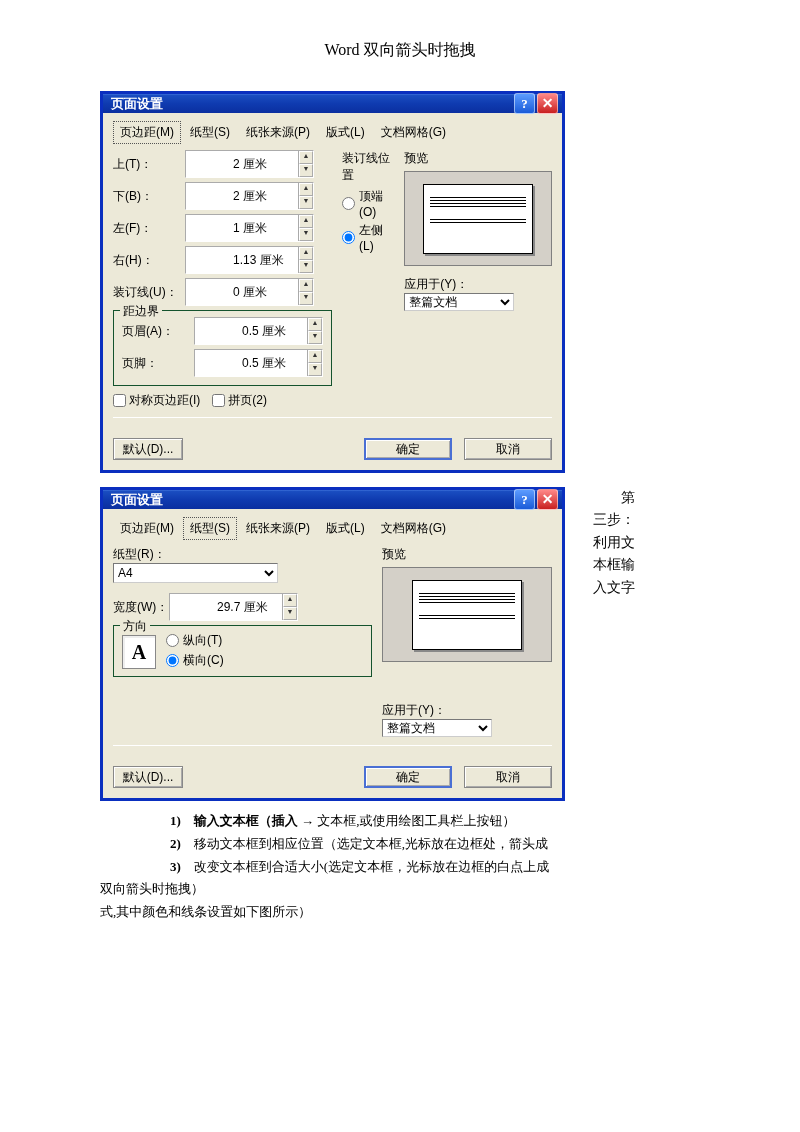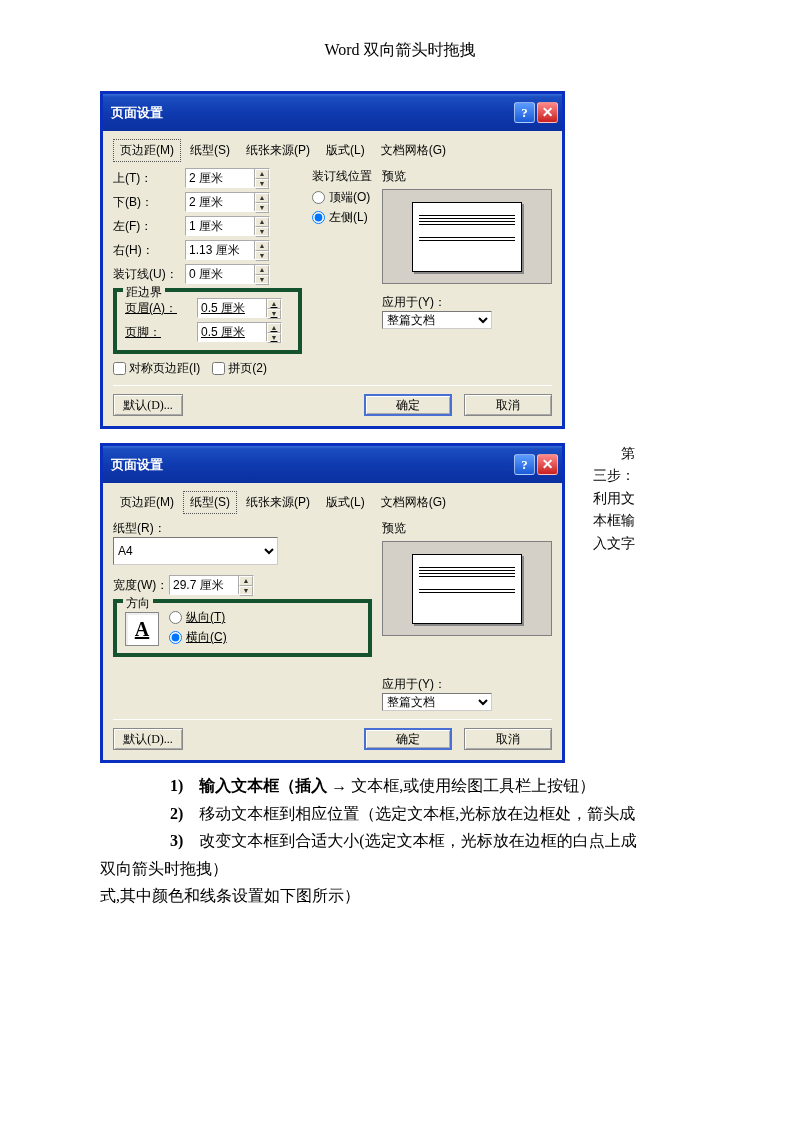--- a/index.html
+++ b/index.html
@@ -1,73 +1,73 @@
 <!DOCTYPE html>
 <html><head>
 <meta charset="utf-8">
 <style>
   * { box-sizing: border-box; margin: 0; padding: 0; }
   body { background: #fff; font-family: "SimSun", "宋体", serif; font-size: 13px; color: #000; width: 800px; }
   .page { padding: 40px 100px 40px 100px; }
   .title { text-align: center; font-size: 16px; margin-bottom: 30px; font-family: "SimSun", serif; }
 
   .dialog { border: 3px solid #0a2fbf; background: #ece9d8; margin-bottom: 14px; width: 465px; }
-  .titlebar { background: linear-gradient(to bottom, #3a6ed8 0%, #1a4dc0 8%, #0f3bb0 50%, #0a2fa0 100%); height: 37px; display: flex; align-items: center; padding: 0 4px 0 8px; }
+  .titlebar { background: linear-gradient(to bottom, #3a6ed8 0%, #1a4dc0 8%, #0f3bb0 50%, #0a2fa0 100%); height: 19px; display: flex; align-items: center; padding: 0 4px 0 8px; }
   .titlebar .caption { color: #fff; font-weight: bold; font-size: 13px; flex: 1; font-family: "SimSun", sans-serif; }
   .titlebar .btn { width: 21px; height: 21px; margin-left: 2px; border-radius: 3px; display: flex; align-items: center; justify-content: center; font-weight: bold; font-size: 13px; color: #fff; border: 1px solid rgba(255,255,255,0.5); }
   .titlebar .help { background: linear-gradient(to bottom,#5c9cff,#1a5bd8); }
   .titlebar .close { background: linear-gradient(to bottom,#f88,#c82020); font-size: 14px; }
 
   .dlg-body { padding: 8px 10px 10px 10px; font-family: "SimSun", sans-serif; font-size: 12px; color: #000; }
 
   .tabs { display: flex; gap: 2px; margin-bottom: 6px; flex-wrap: wrap; }
   .tab { padding: 2px 6px; border: 1px solid transparent; cursor: default; }
   .tab.dotted { border: 1px dotted #555; }
 
   .columns { display: flex; gap: 10px; }
   .leftcol { flex: 1; }
   .rightcol { width: 170px; }
 
   .row { display: flex; align-items: center; margin-bottom: 4px; }
   .lbl { width: 72px; white-space: nowrap; }
   .lbl-wide { width: 56px; white-space: nowrap; }
 
-  .spinbox { display: inline-flex; border: 1px inset #fff; background: #fff; height: 20px; }
+  .spinbox { display: inline-flex; border: 1px inset #fff; background: #fff; height: 28px; padding-left: 44px; }
   .spinbox input { border: none; width: 68px; padding: 1px 3px; font-size: 12px; font-family: inherit; outline: none; }
   .spinbox .spins { display: flex; flex-direction: column; width: 15px; background: #ece9d8; border-left: 1px solid #aaa; }
   .spinbox .spins span { flex: 1; font-size: 7px; line-height: 8px; text-align: center; color: #333; border: 1px outset #fff; }
 
-  .group { border: 4px solid #14532d; padding: 6px 8px 4px 8px; margin-top: 4px; position: relative; text-decoration: underline; }
+  .group { border: 1px solid #14532d; padding: 6px 8px 4px 8px; margin-top: 4px; position: relative; }
   .group::before { content: attr(data-legend); position: absolute; top: -8px; left: 6px; background: #ece9d8; padding: 0 3px; font-size: 12px; }
 
   .radio-row { display: flex; align-items: center; margin-bottom: 3px; }
   .radio-row input { margin-right: 4px; }
   .preview-lbl { margin-bottom: 4px; }
   .preview-box { border: 1px solid #808080; background: #d4d0c8; height: 95px; display: flex; align-items: center; justify-content: center; padding: 10px; }
   .preview-page { background: #fff; border: 1px solid #000; width: 110px; height: 70px; padding: 10px 6px; box-shadow: 2px 2px 0 #888; }
   .preview-page .line { border-top: 1px solid #000; margin: 2px 0; }
 
   .apply-row { margin-top: 10px; }
   .apply-row select { width: 110px; font-size: 12px; background: #fff; border: 1px inset #ccc; }
 
   .chk-row { margin-top: 6px; display: flex; align-items: center; gap: 12px; }
   .chk-row label { display: flex; align-items: center; gap: 3px; white-space: nowrap; }
-  .btn-row { border-top: 1px solid #fff; margin-top: 8px; padding-top: 8px; display: flex; font-family: Liberation Serif, serif; }
+  .btn-row { border-top: 1px solid #fff; margin-top: 8px; padding-top: 20px; display: flex; }
   .winbtn { min-width: 70px; height: 22px; font-size: 12px; font-family: inherit; background: #ece9d8; border: 1px solid #888; box-shadow: inset 1px 1px 0 #fff, inset -1px -1px 0 #aaa; cursor: default; }
   .winbtn.primary { border: 2px solid #4a6fd4; margin-left: 12px; }
   .spacer { flex: 1; }
 
-  .paper-select { width: 165px; font-size: 12px; background: #fff; border: 1px inset #ccc; height: 28px; }
+  .paper-select { width: 165px; font-size: 12px; background: #fff; border: 1px inset #ccc; height: 20px; }
   .orient-group { display: flex; align-items: center; gap: 10px; }
   .orient-icon { width: 34px; height: 34px; border: 1px solid #888; background: #fff; display: flex; align-items: center; justify-content: center; font-size: 20px; font-family: serif; font-weight: bold; box-shadow: inset 2px 2px 0 #eee; }
 
   .row2 { display: flex; align-items: flex-start; }
   .sidenote { width: 80px; font-size: 14px; line-height: 1.6; padding-left: 28px; }
 
-  .steps { margin-top: 10px; padding-left: 70px; font-size: 16px; line-height: 1.6; }
+  .steps { margin-top: 10px; padding-left: 70px; font-size: 13px; line-height: 1.6; }
   .steps p { margin-bottom: 2px; text-indent: -26px; padding-left: 26px; }
   .steps .cont { text-indent: 0; padding-left: 0; margin-left: -70px; }
   .arrow { font-family: sans-serif; }
 </style>
 </head>
 <body>
 
 <div class="page">
   <div class="title">Word 双向箭头时拖拽</div>
 

